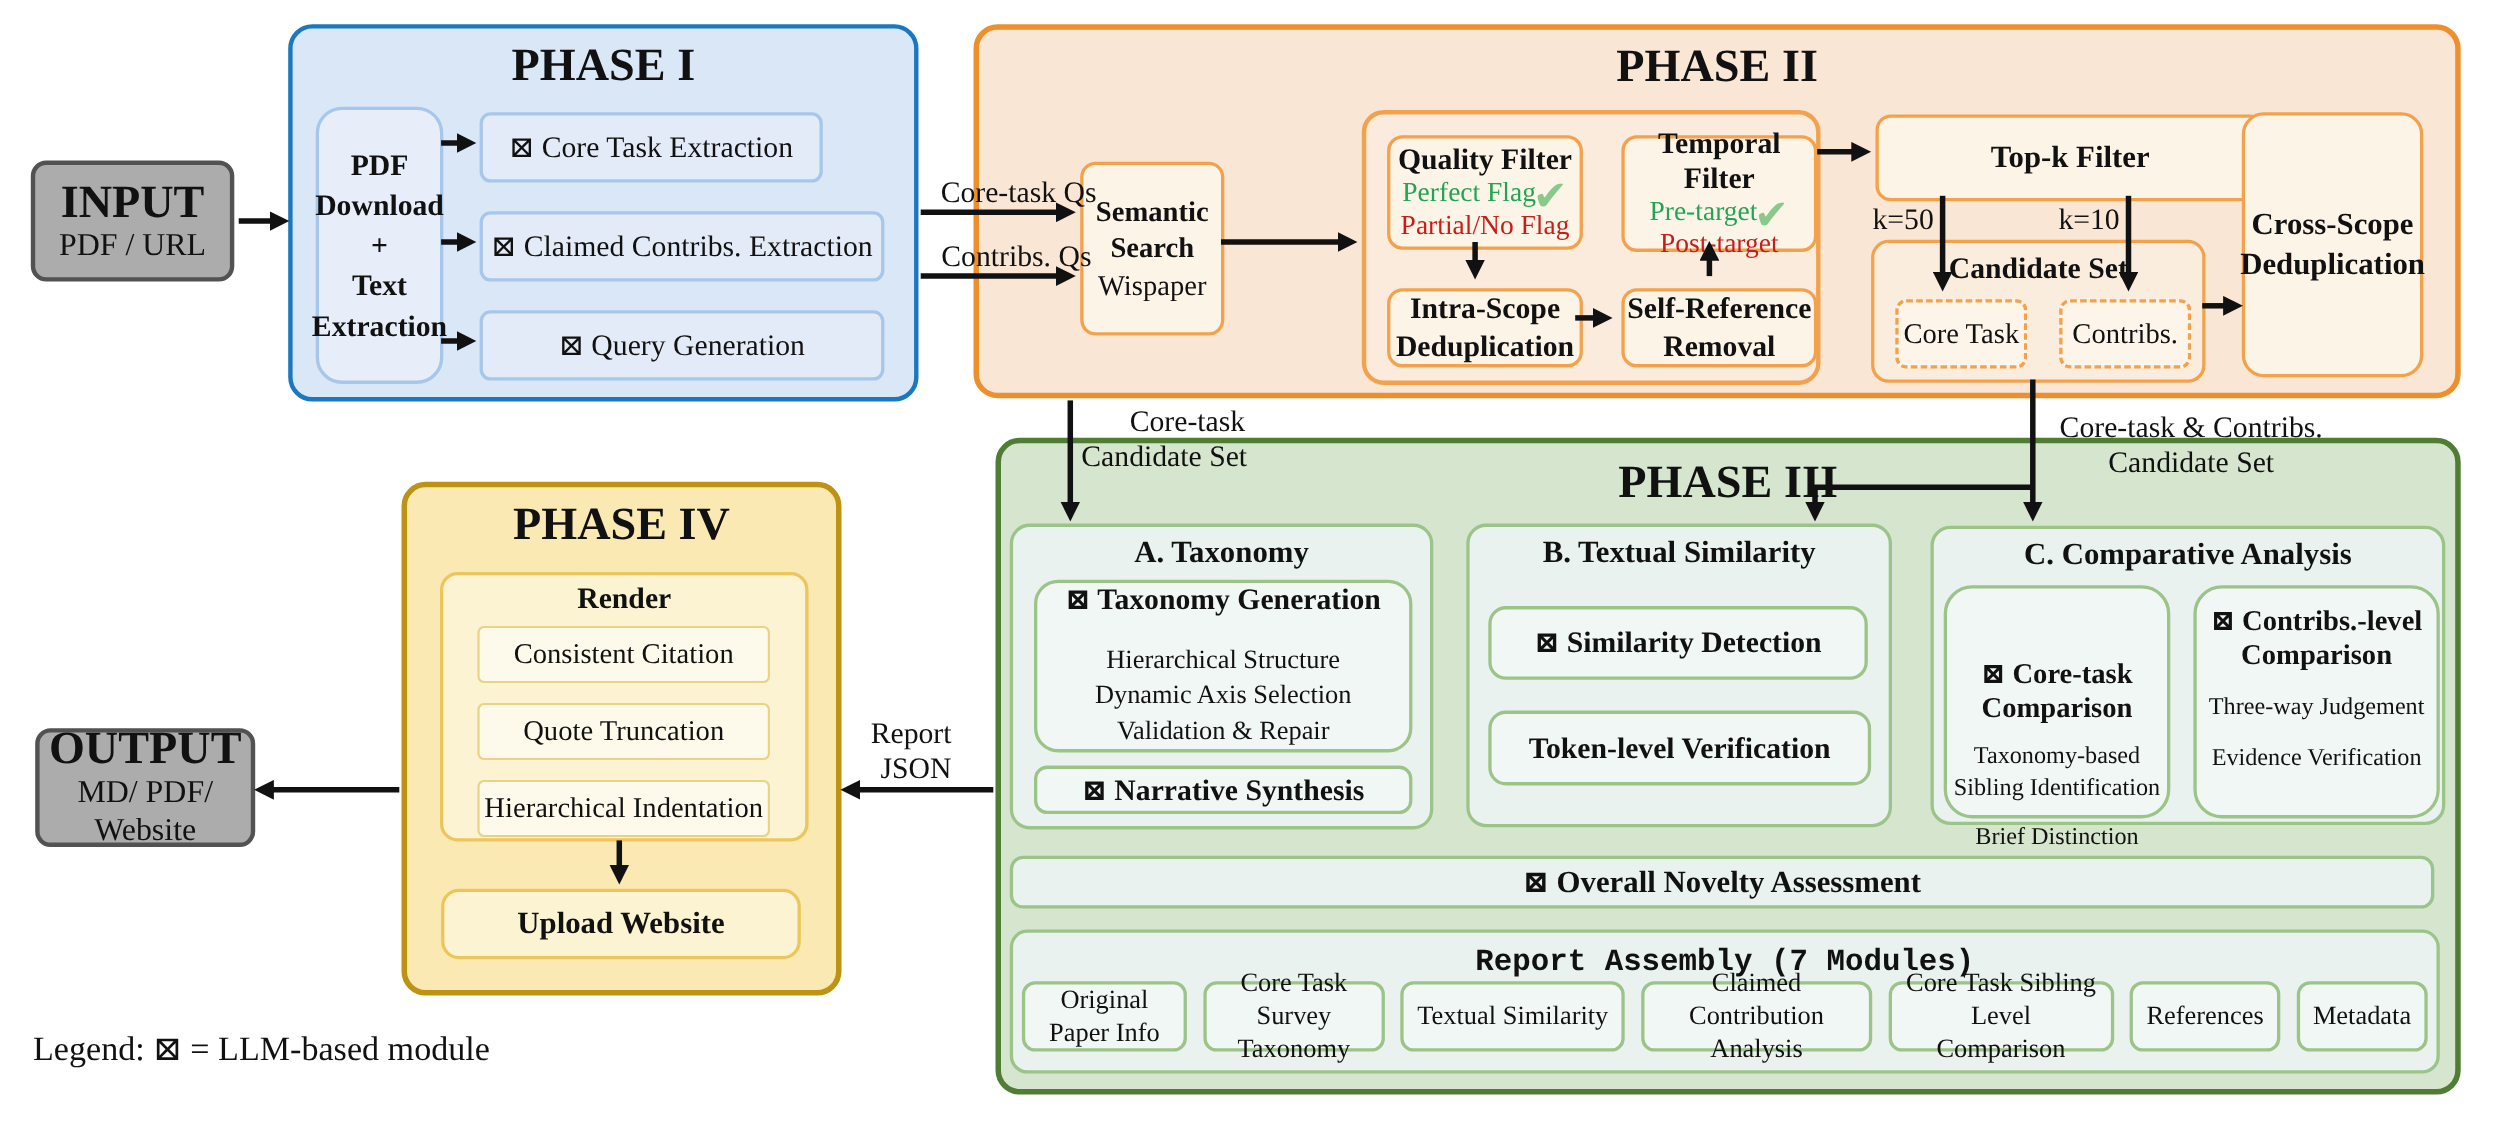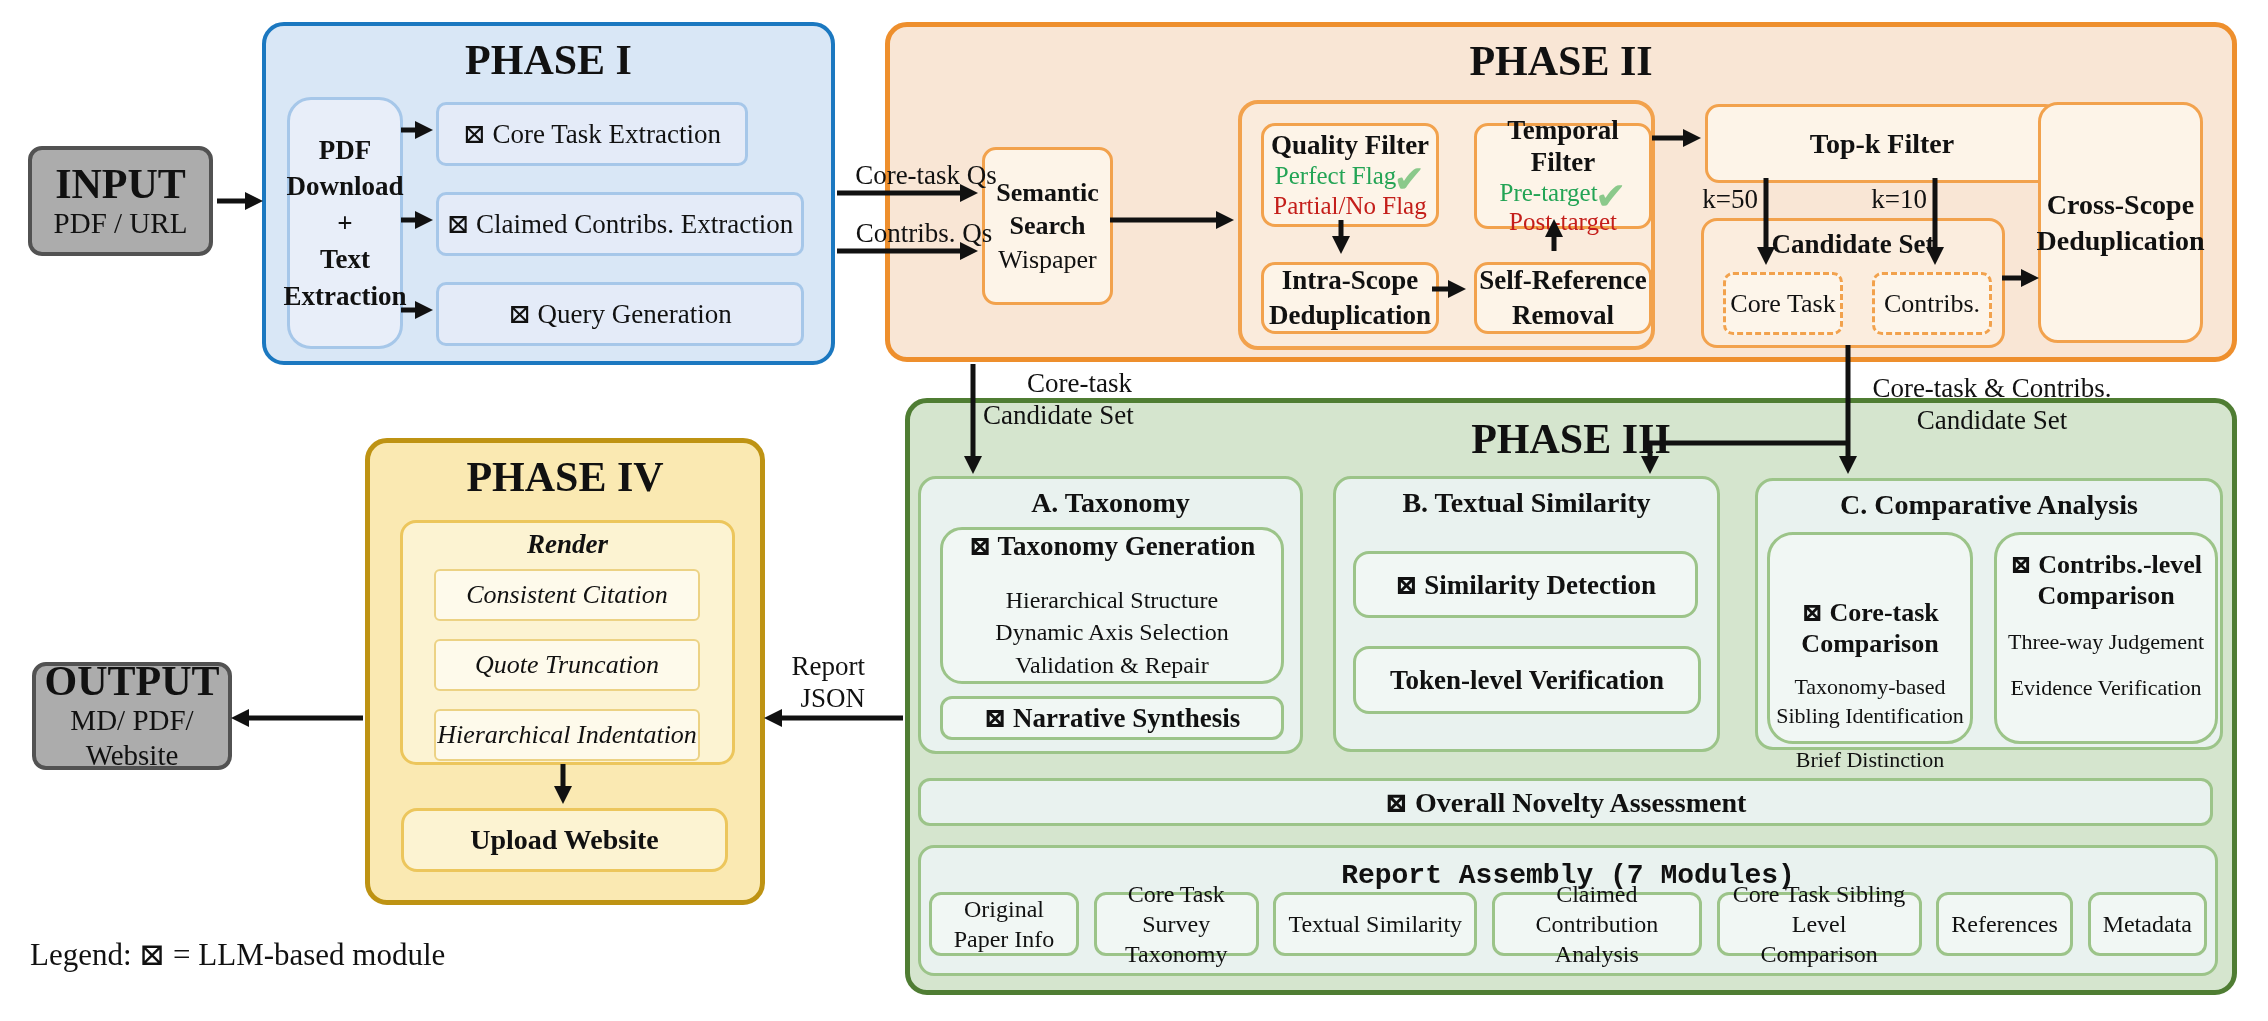--- a/index.html
+++ b/index.html
@@ -166,21 +166,21 @@
         <div class="module" style="max-width:210px;">Claimed Contribution Analysis</div>
         <div class="module" style="max-width:205px;">Core Task Sibling Level Comparison</div>
         <div class="module" style="white-space:nowrap;">References</div>
         <div class="module" style="white-space:nowrap;">Metadata</div>
       </div>
     </div>
   </div>
 
   <div id="phase4" class="phase" style="left:365px;top:438px;width:400px;height:467px;">
     <div class="phase-title" style="top:10px;">PHASE IV</div>
-    <div class="abs p4-panel" style="left:30px;top:77px;width:335px;height:245px;font-style:italic;">
+    <div class="abs p4-panel" style="left:30px;top:77px;width:335px;height:245px;">
       <div class="abs bold" style="left:0;right:0;top:6px;text-align:center;font-size:27px;">Render</div>
       <div class="box p4-item" style="left:31px;top:46px;width:266px;height:52px;">Consistent Citation</div>
       <div class="box p4-item" style="left:31px;top:116px;width:266px;height:52px;">Quote Truncation</div>
       <div class="box p4-item" style="left:31px;top:186px;width:266px;height:52px;">Hierarchical Indentation</div>
     </div>
     <div class="box p4-panel bold" style="left:31px;top:365px;width:327px;height:64px;font-size:28px;position:absolute;">Upload Website</div>
   </div>
 
   <div class="elabel" style="left:852px;top:159px;width:148px;text-align:center;">Core-task Qs</div>
   <div class="elabel" style="left:850px;top:217px;width:148px;text-align:center;">Contribs. Qs</div>

